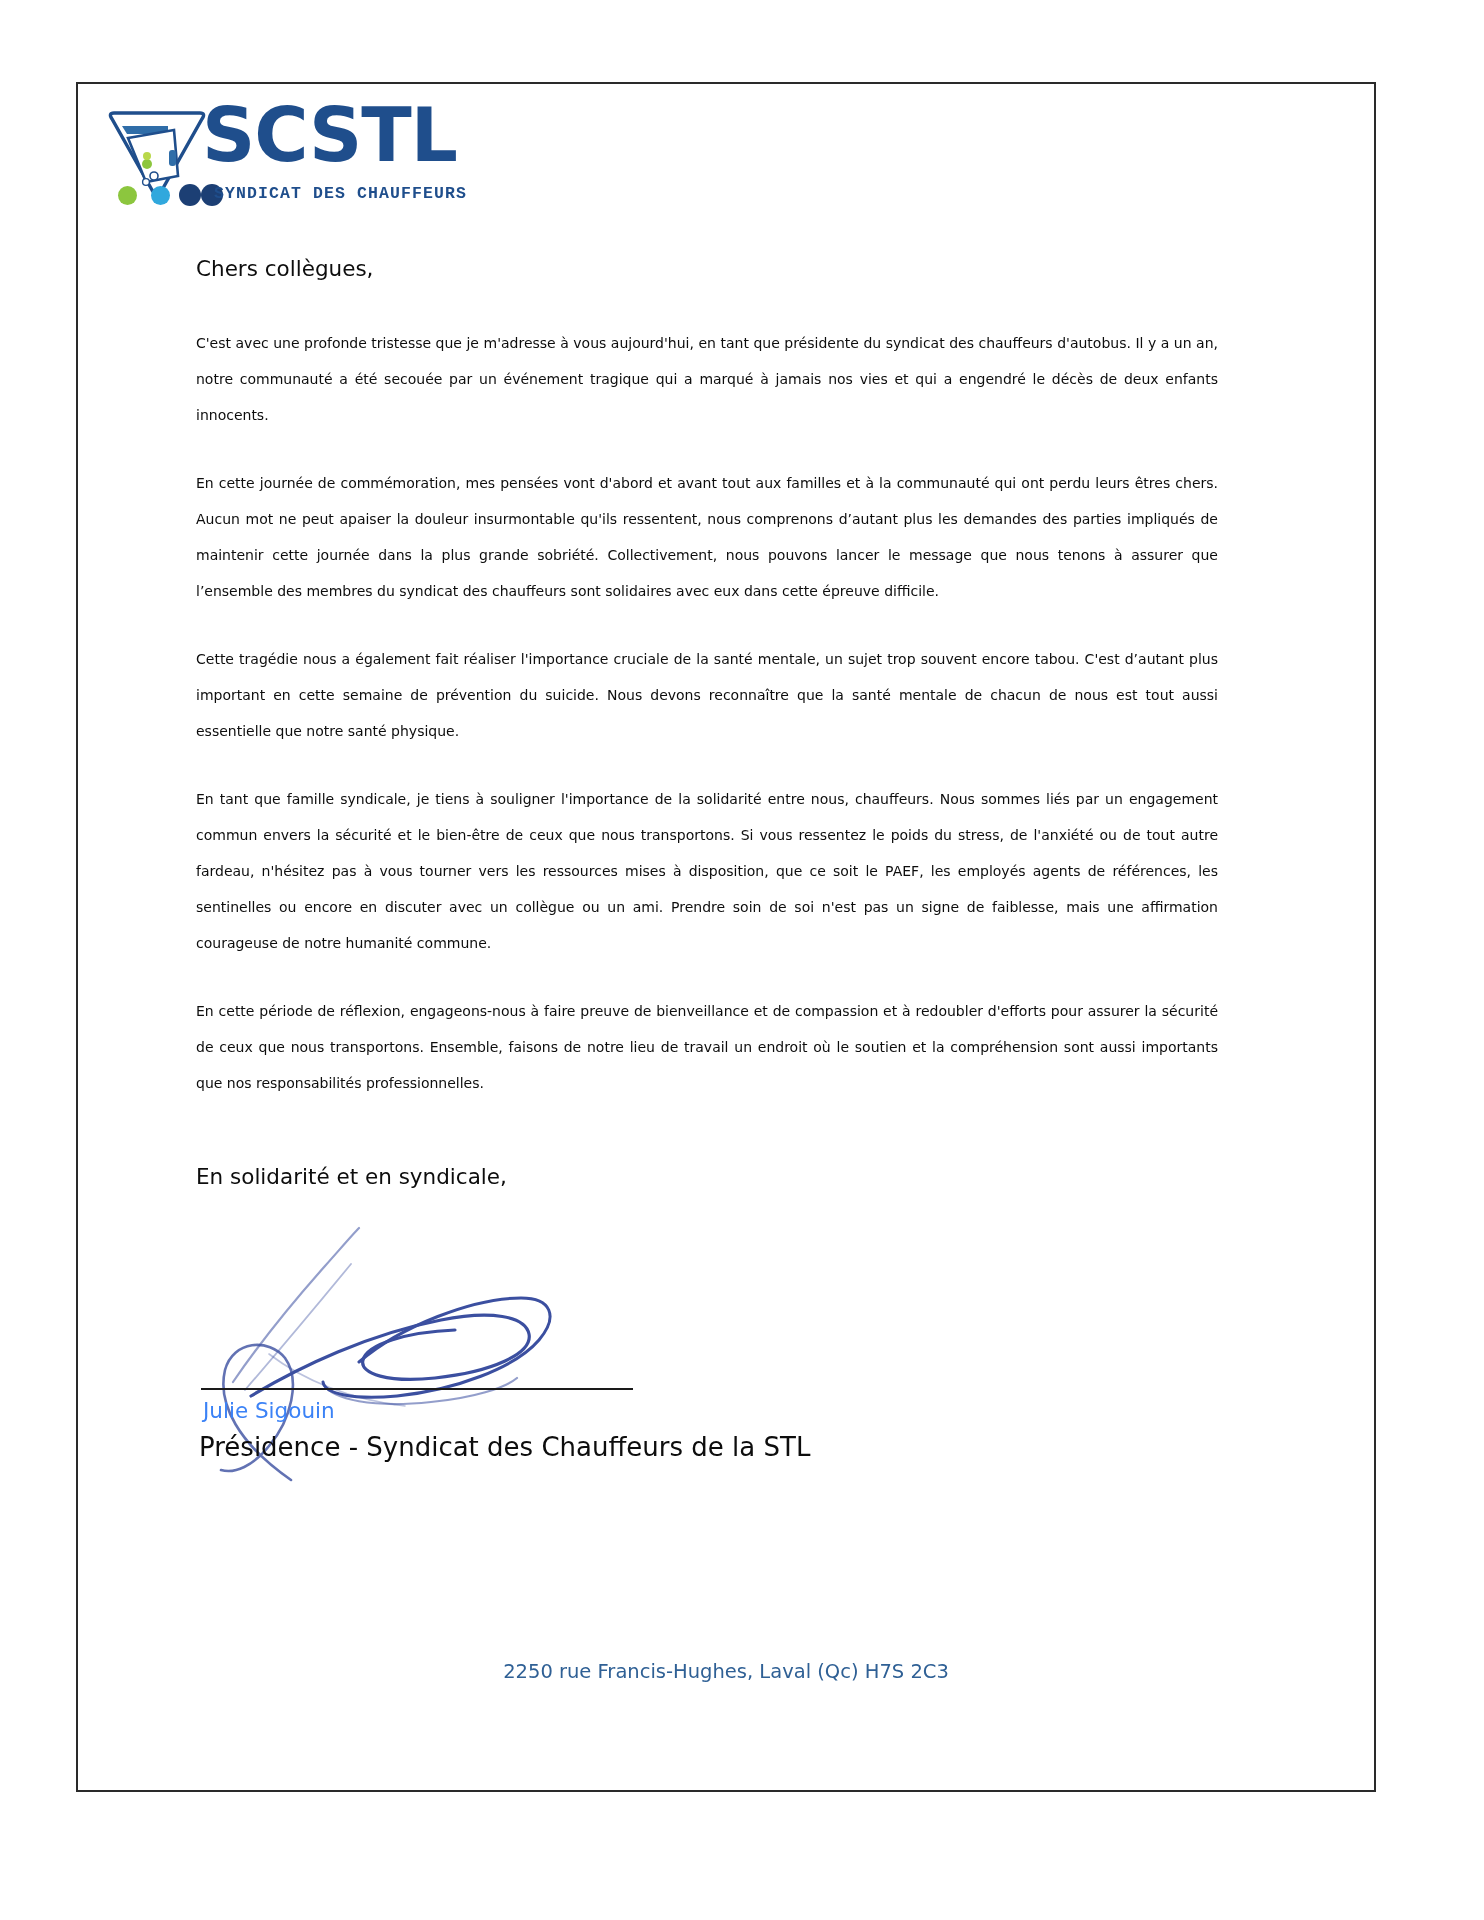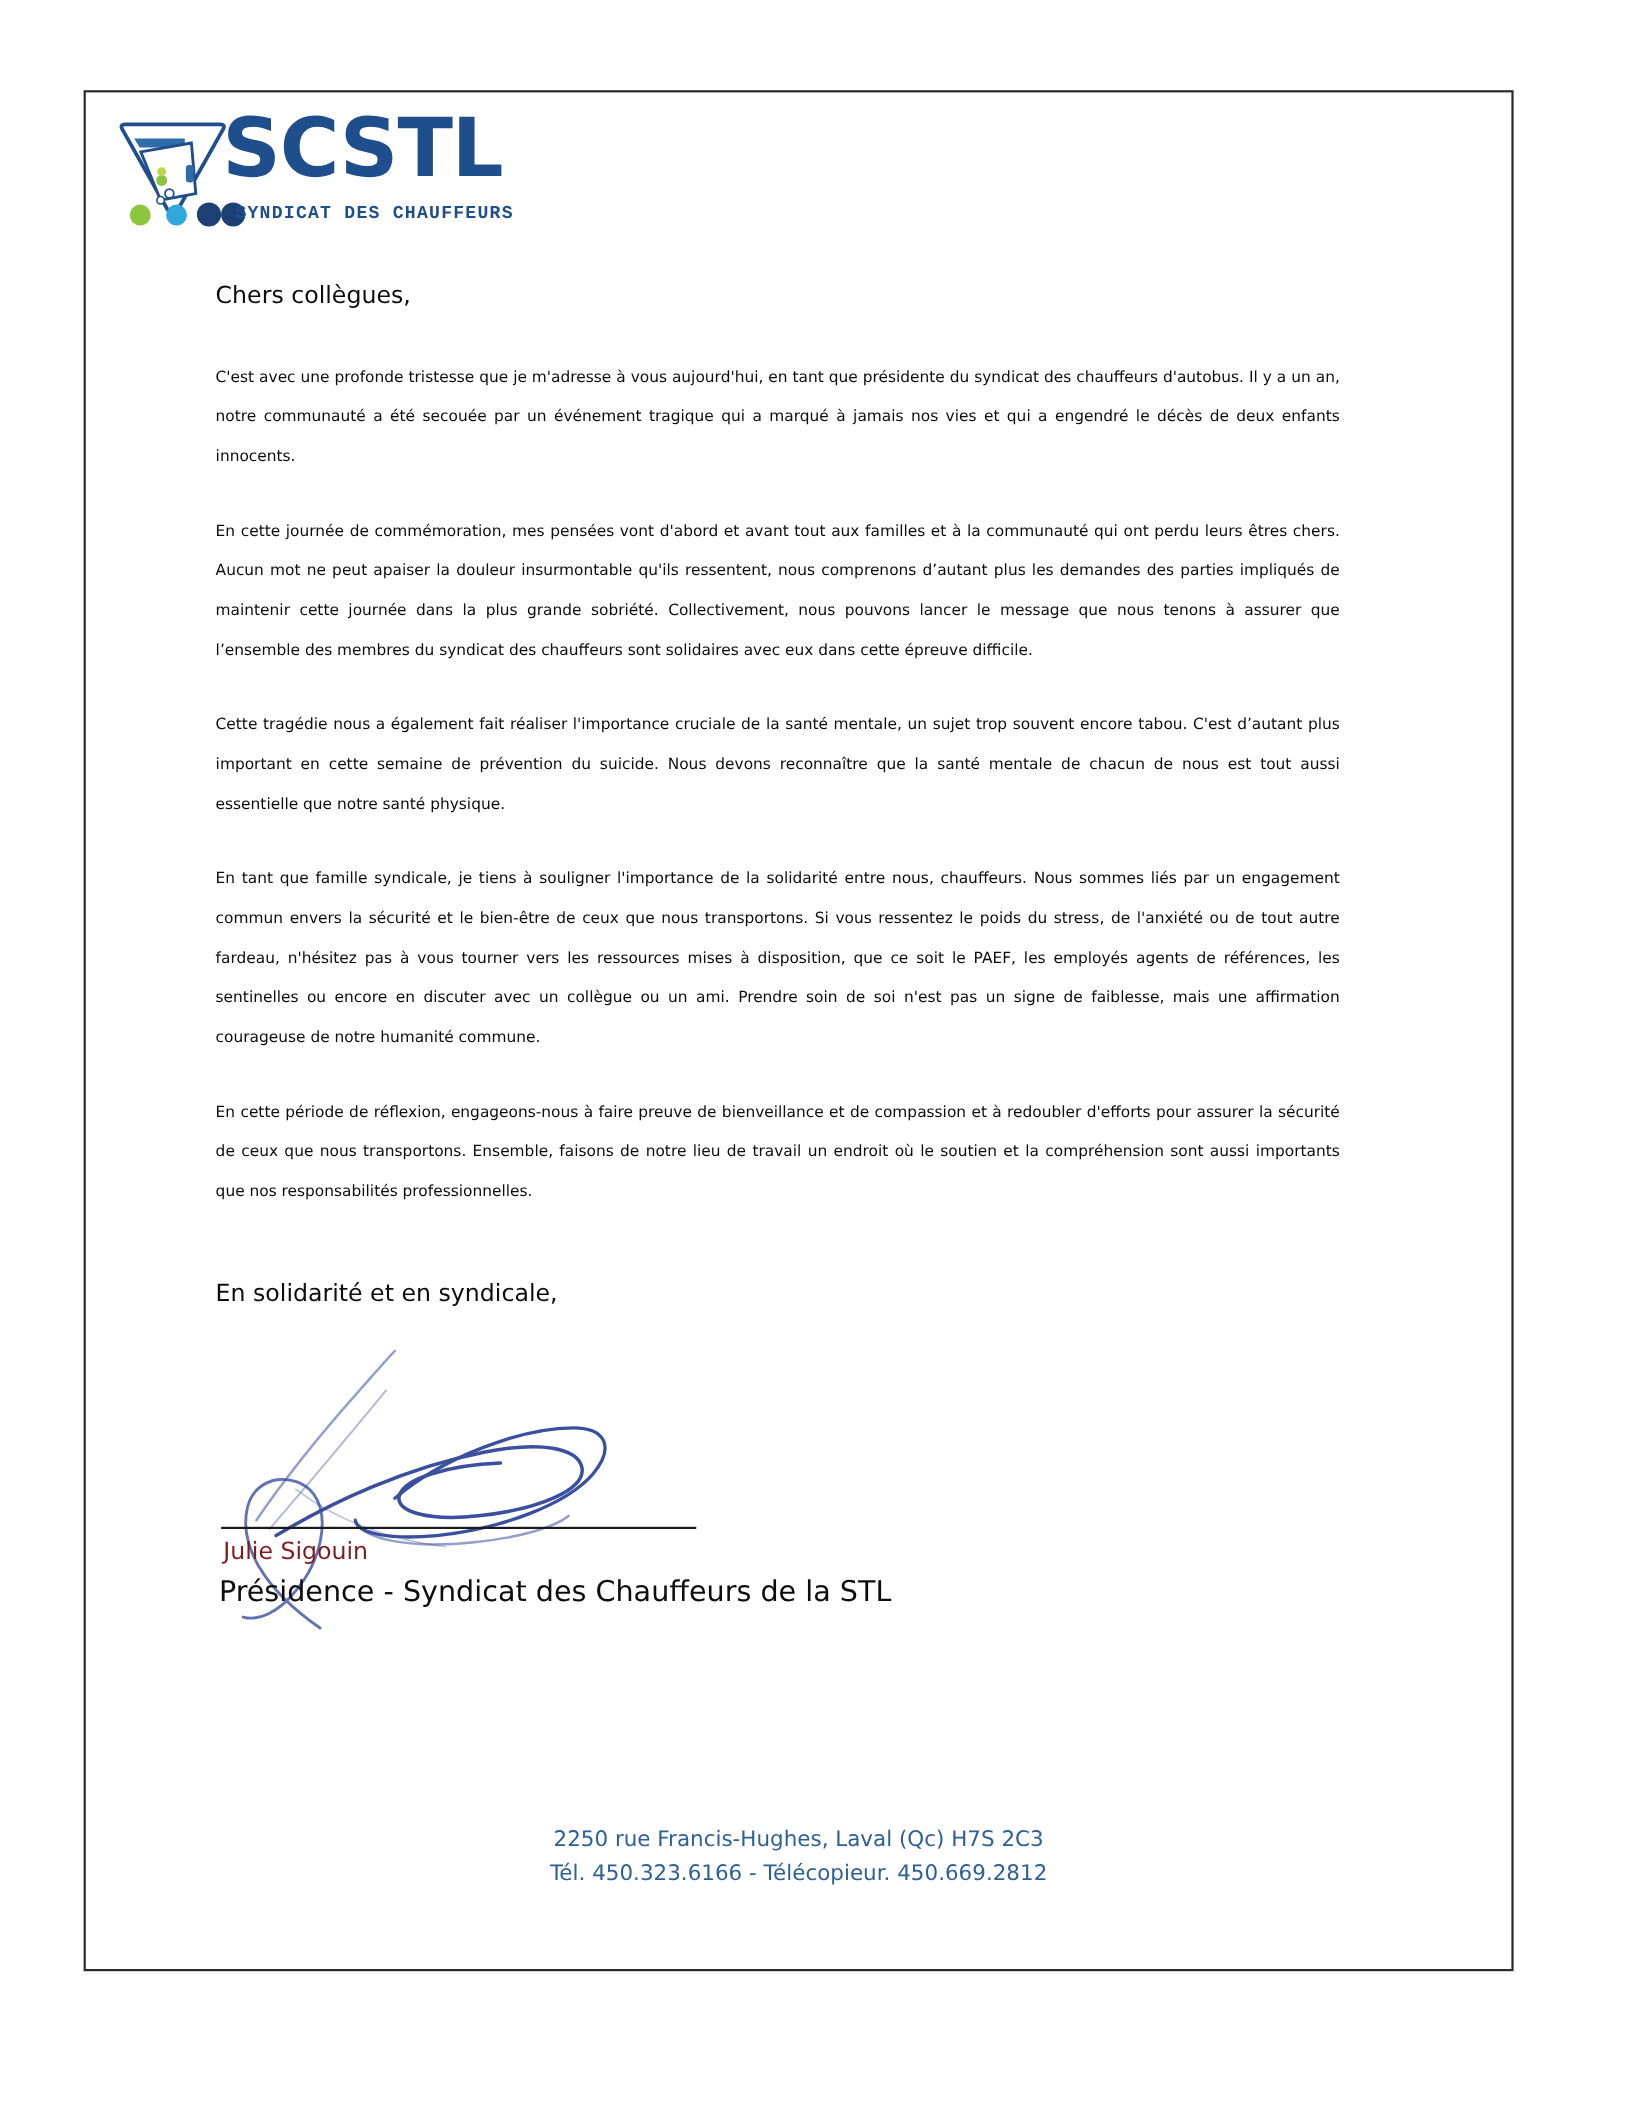--- a/index.html
+++ b/index.html
@@ -130,21 +130,21 @@
     width: 432px;
     height: 0;
     border-top: 2px solid #1a1a1a;
   }
   .sig-name {
     position: absolute;
     left: 30px;
     top: 204px;
     font-family: "DejaVu Sans", sans-serif;
     font-size: 21.5px;
-    color: #7f1d1d;
+    color: #3b82f6;
   }
   .sig-title {
     position: absolute;
     left: 26px;
     top: 238px;
     font-family: "DejaVu Sans", sans-serif;
     font-size: 26px;
     color: #0d0d0d;
     white-space: nowrap;
     text-align: right;
@@ -227,17 +227,16 @@
 
       <div class="sig-rule"></div>
 
       <div class="sig-name">Julie Sigouin</div>
 
       <div class="sig-title">Présidence - Syndicat des Chauffeurs de la STL</div>
     </div>
 
     <div class="footer">
       <div class="footer-line">2250 rue Francis-Hughes, Laval (Qc) H7S 2C3</div>
-      <div class="footer-line">Tél. 450.323.6166 -  Télécopieur. 450.669.2812</div>
     </div>
 
   </div>
 </div>
 
 </body></html>

